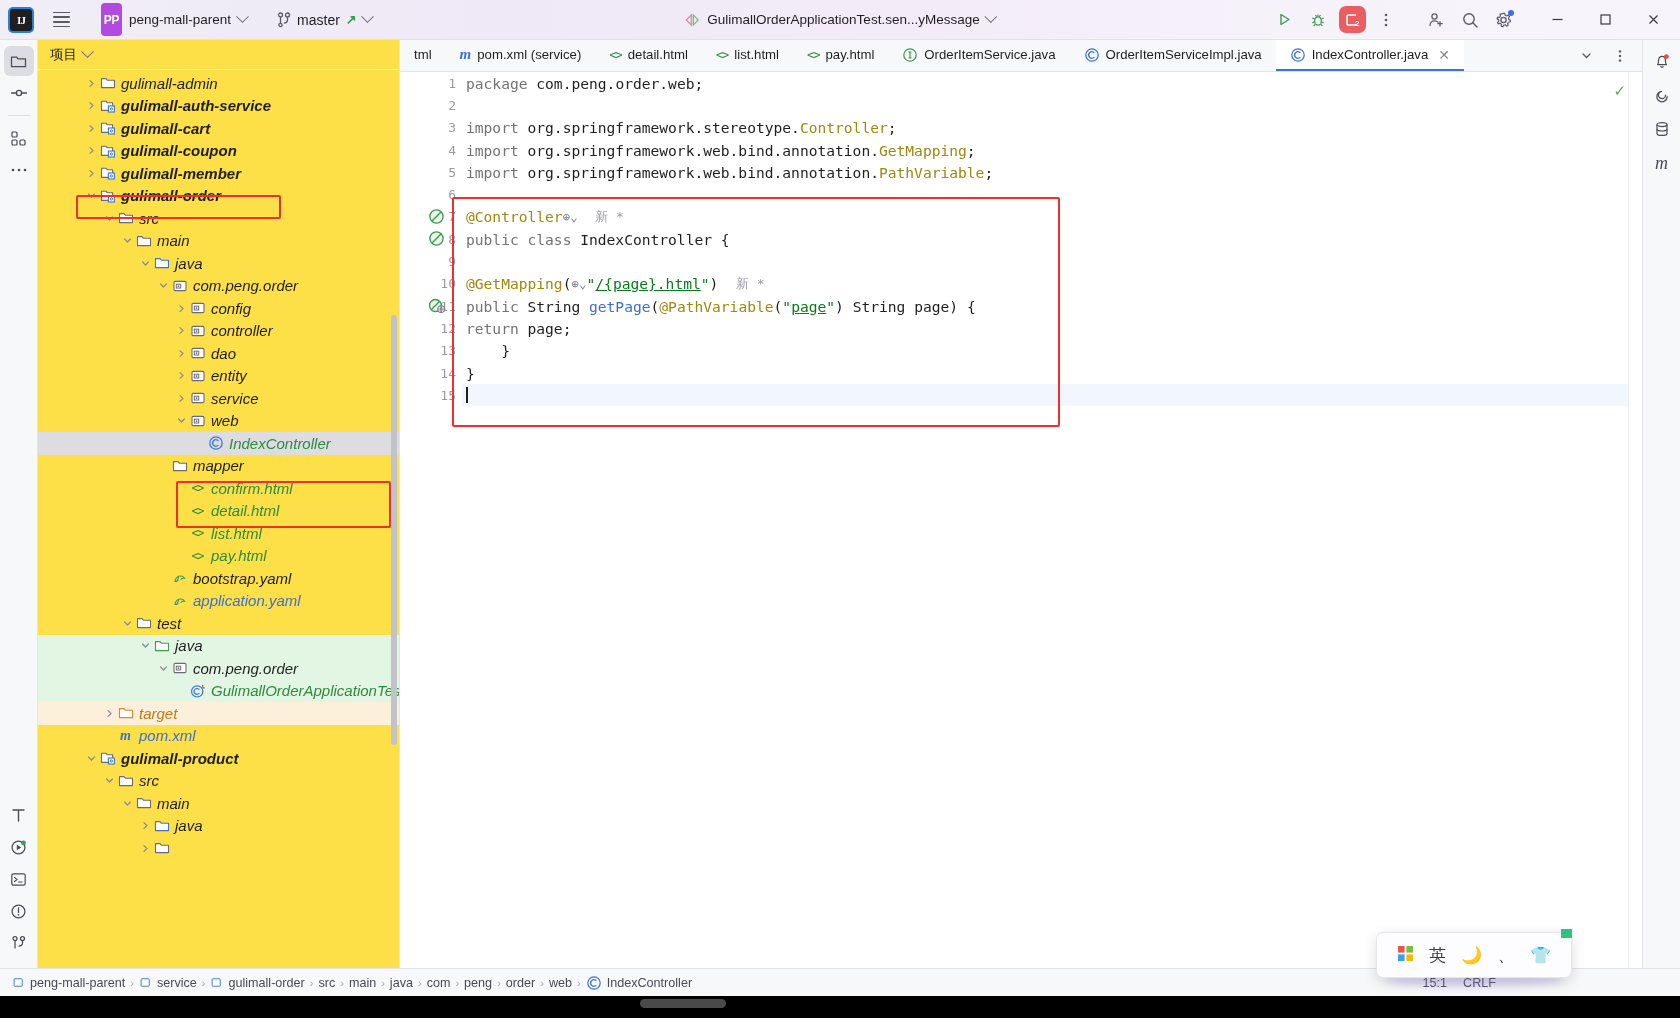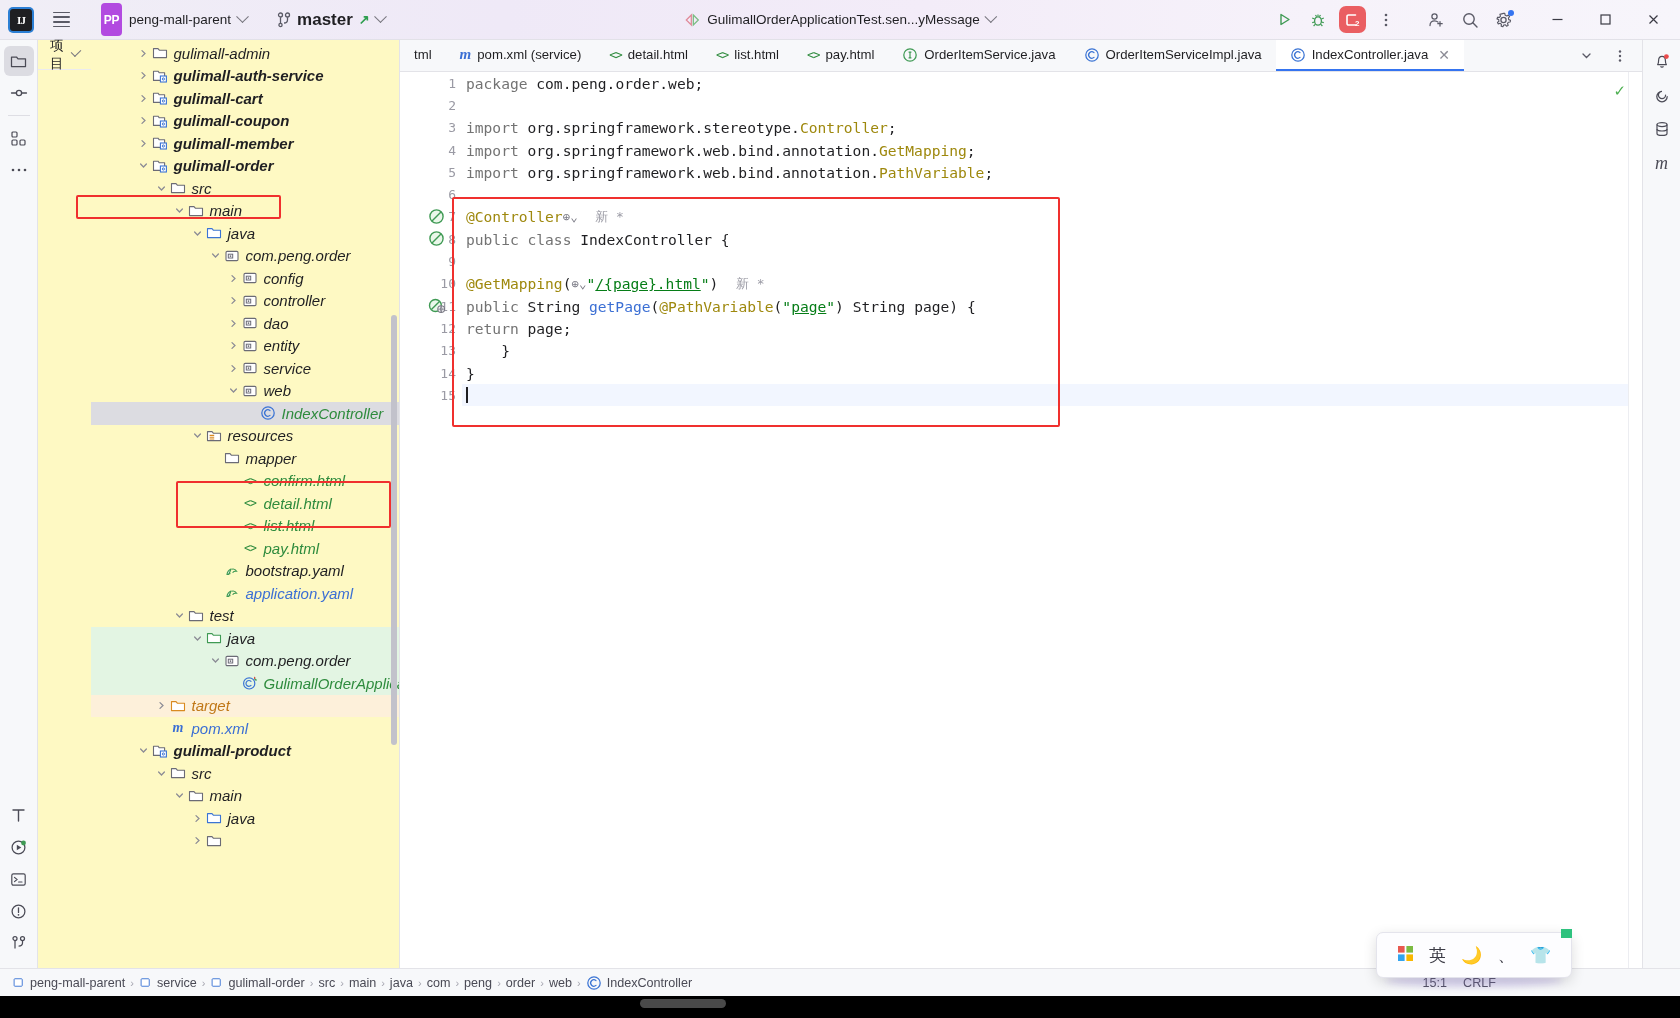--- a/index.html
+++ b/index.html
@@ -25,21 +25,21 @@
     letter-spacing:-1px;
     box-shadow:0 0 0 2px #2c7fd4;
   }
   .hamburger{ width:34px;height:32px;display:flex;flex-direction:column;justify-content:center;align-items:center;gap:3px;margin-left:12px;cursor:pointer;border-radius:4px;}
   .hamburger i{ display:block;width:17px;height:1.6px;background:#5a5a66;border-radius:1px;}
   .proj-chip{ display:flex;align-items:center;gap:7px;margin-left:16px;padding:4px 7px;border-radius:5px;cursor:pointer;}
   .pp-badge{ width:21px;height:33px;border-radius:4px;background:#b24ae0;color:#fff;font-size:12px;font-weight:700;display:flex;align-items:center;justify-content:center;letter-spacing:-.3px;}
   .proj-name{ font-size:13.5px;color:#1f1f22;}
   .chev{ width:9px;height:9px;border-right:1.4px solid #77767e;border-bottom:1.4px solid #77767e;transform:rotate(45deg) translate(-2px,-2px);display:inline-block;}
   .branch-chip{ display:flex;align-items:center;gap:6px;margin-left:16px;padding:4px 7px;border-radius:5px;cursor:pointer;}
-  .branch-name{ font-size:17px;color:#1f1f22;font-weight:bold;}
+  .branch-name{ font-size:14px;color:#1f1f22;}
   .arrow-up{ color:#2e9e4f;font-size:13px;font-weight:700;}
 
   .tb-center{ position:absolute;left:50%;transform:translateX(-50%);display:flex;align-items:center;gap:6px; }
   .runcfg{ display:flex;align-items:center;gap:7px;padding:4px 8px;border-radius:5px;cursor:pointer;}
   .runcfg-txt{ font-size:13.5px;color:#1f1f22;white-space:nowrap;}
   .tb-right{ margin-left:auto;display:flex;align-items:center;gap:2px;padding-right:4px;}
   .tbtn{ width:32px;height:32px;display:flex;align-items:center;justify-content:center;border-radius:5px;cursor:pointer;position:relative;}
   .stopbtn{ width:27px;height:27px;border-radius:7px;background:#ea5e62;color:#fff;display:flex;align-items:center;justify-content:center;font-size:12px;}
   .wbtn{ width:46px;height:40px;display:flex;align-items:center;justify-content:center;cursor:pointer;}
   .blue-dot{position:absolute;top:6px;right:6px;width:6px;height:6px;border-radius:50%;background:#3574f0;}
@@ -49,21 +49,21 @@
 
   
   .rail{ width:38px;flex:0 0 38px;background:#f7f8fa;border-right:1px solid #e3e3e8;
          display:flex;flex-direction:column;align-items:center;padding-top:6px;gap:2px;}
   .rail .sp{flex:1 1 auto;}
   .ritem{ width:30px;height:30px;display:flex;align-items:center;justify-content:center;border-radius:6px;cursor:pointer;color:#555560;}
   .ritem.active{background:#dcdce2;}
   .rsep{ width:22px;height:1px;background:#dedee4;margin:5px 0;}
 
   
-  .projpanel{ width:362px;flex:0 0 362px;background:#fef9c3;border-right:1px solid #e3e3e8;display:flex;flex-direction:row;min-height:0;position:relative;}
+  .projpanel{ width:362px;flex:0 0 362px;background:#fde047;border-right:1px solid #e3e3e8;display:flex;flex-direction:column;min-height:0;position:relative;}
   .proj-head{ height:30px;flex:0 0 30px;display:flex;align-items:center;padding:0 12px;gap:6px;border-bottom:1px solid #ebebf0;}
   .proj-head-title{ font-size:13.5px;color:#1f1f22;}
   .tree{ flex:1 1 auto;overflow:hidden;position:relative;padding-top:2px;}
   .row{ height:22.5px;display:flex;align-items:center;white-space:nowrap;cursor:pointer;font-size:13.3px;color:#1f1f22;position:relative;}
   .row.sel{ background:#dcdce1;}
   .row.green{ background:#e3f5e3;}
   .row.orange{ background:#fdf0da;}
   .tw{ width:14px;flex:0 0 14px;display:flex;align-items:center;justify-content:center;color:#8b8b95;font-size:9px;} 
   .ico{ width:19px;flex:0 0 19px;display:flex;align-items:center;justify-content:center;margin-right:4px;}
   .lbl{ font-size:15px;font-style:italic;}
@@ -559,35 +559,20 @@
           <div class="row sel">
             <span style="width: 154px; flex: 0 0 auto;"></span>
             <span class="tw"></span>
             <span class="ico">
               <svg width="16" height="16" viewBox="0 0 16 16">
                 <circle cx="8" cy="8" r="6.2" fill="none" stroke="#3b74d4" stroke-width="1.25"></circle>
                 <path d="M10 5.6 A3.2 3.2 0 1 0 10 10.4" fill="none" stroke="#3b74d4" stroke-width="1.25" stroke-linecap="round"></path>
               </svg>
             </span>
             <span class="lbl green">IndexController</span>
-          </div>
-          <div class="row">
-            <span style="width: 100px; flex: 0 0 auto;"></span>
-            <span class="tw">
-              <svg width="9" height="9" viewBox="0 0 9 9">
-                <path d="M1.6 3 L4.5 6 L7.4 3" fill="none" stroke="#8b8b95" stroke-width="1.25" stroke-linecap="round"></path>
-              </svg>
-            </span>
-            <span class="ico">
-              <svg width="16" height="16" viewBox="0 0 16 16">
-                <path d="M1.5 3.6 H6 L7.3 5.2 H14.5 V12.6 H1.5 Z" fill="#fff" stroke="#6b6b76" stroke-width="1.1" stroke-linejoin="round"></path>
-                <path d="M3.6 7.4 H8.2 M3.6 9.2 H8.2 M3.6 11 H8.2" stroke="#d98a20" stroke-width="1.1"></path>
-              </svg>
-            </span>
-            <span class="lbl">resources</span>
           </div>
           <div class="row">
             <span style="width: 118px; flex: 0 0 auto;"></span>
             <span class="tw"></span>
             <span class="ico">
               <svg width="16" height="16" viewBox="0 0 16 16">
                 <path d="M1.5 3.6 H6 L7.3 5.2 H14.5 V12.6 H1.5 Z" fill="#fff" stroke="#6b6b76" stroke-width="1.1" stroke-linejoin="round"></path>
               </svg>
             </span>
             <span class="lbl">mapper</span>

